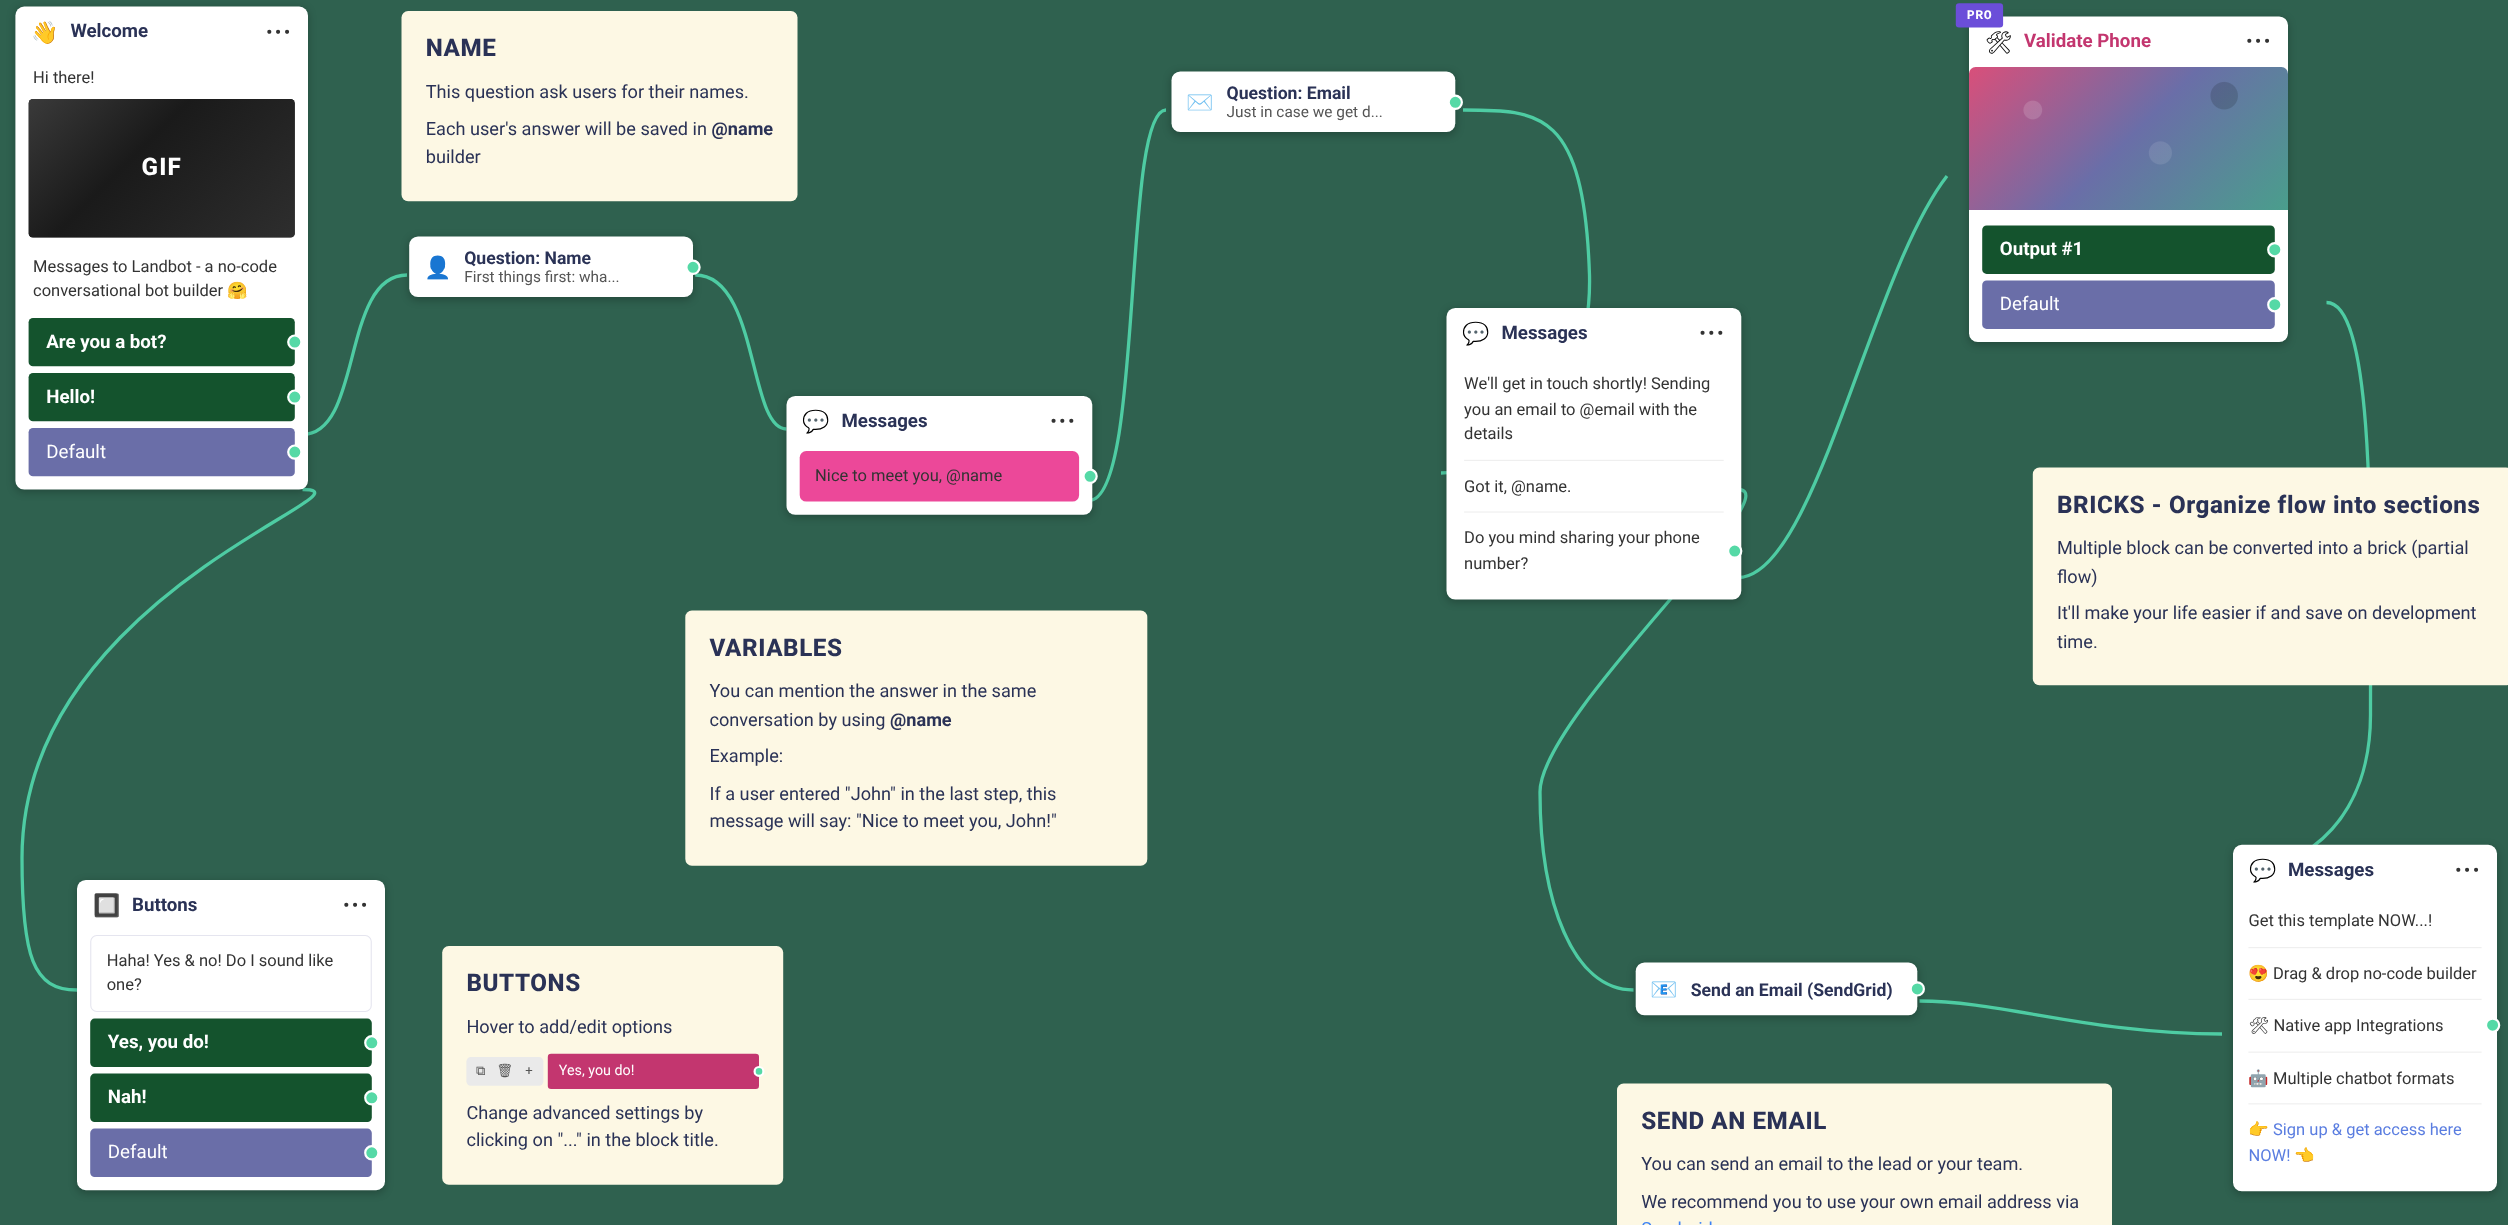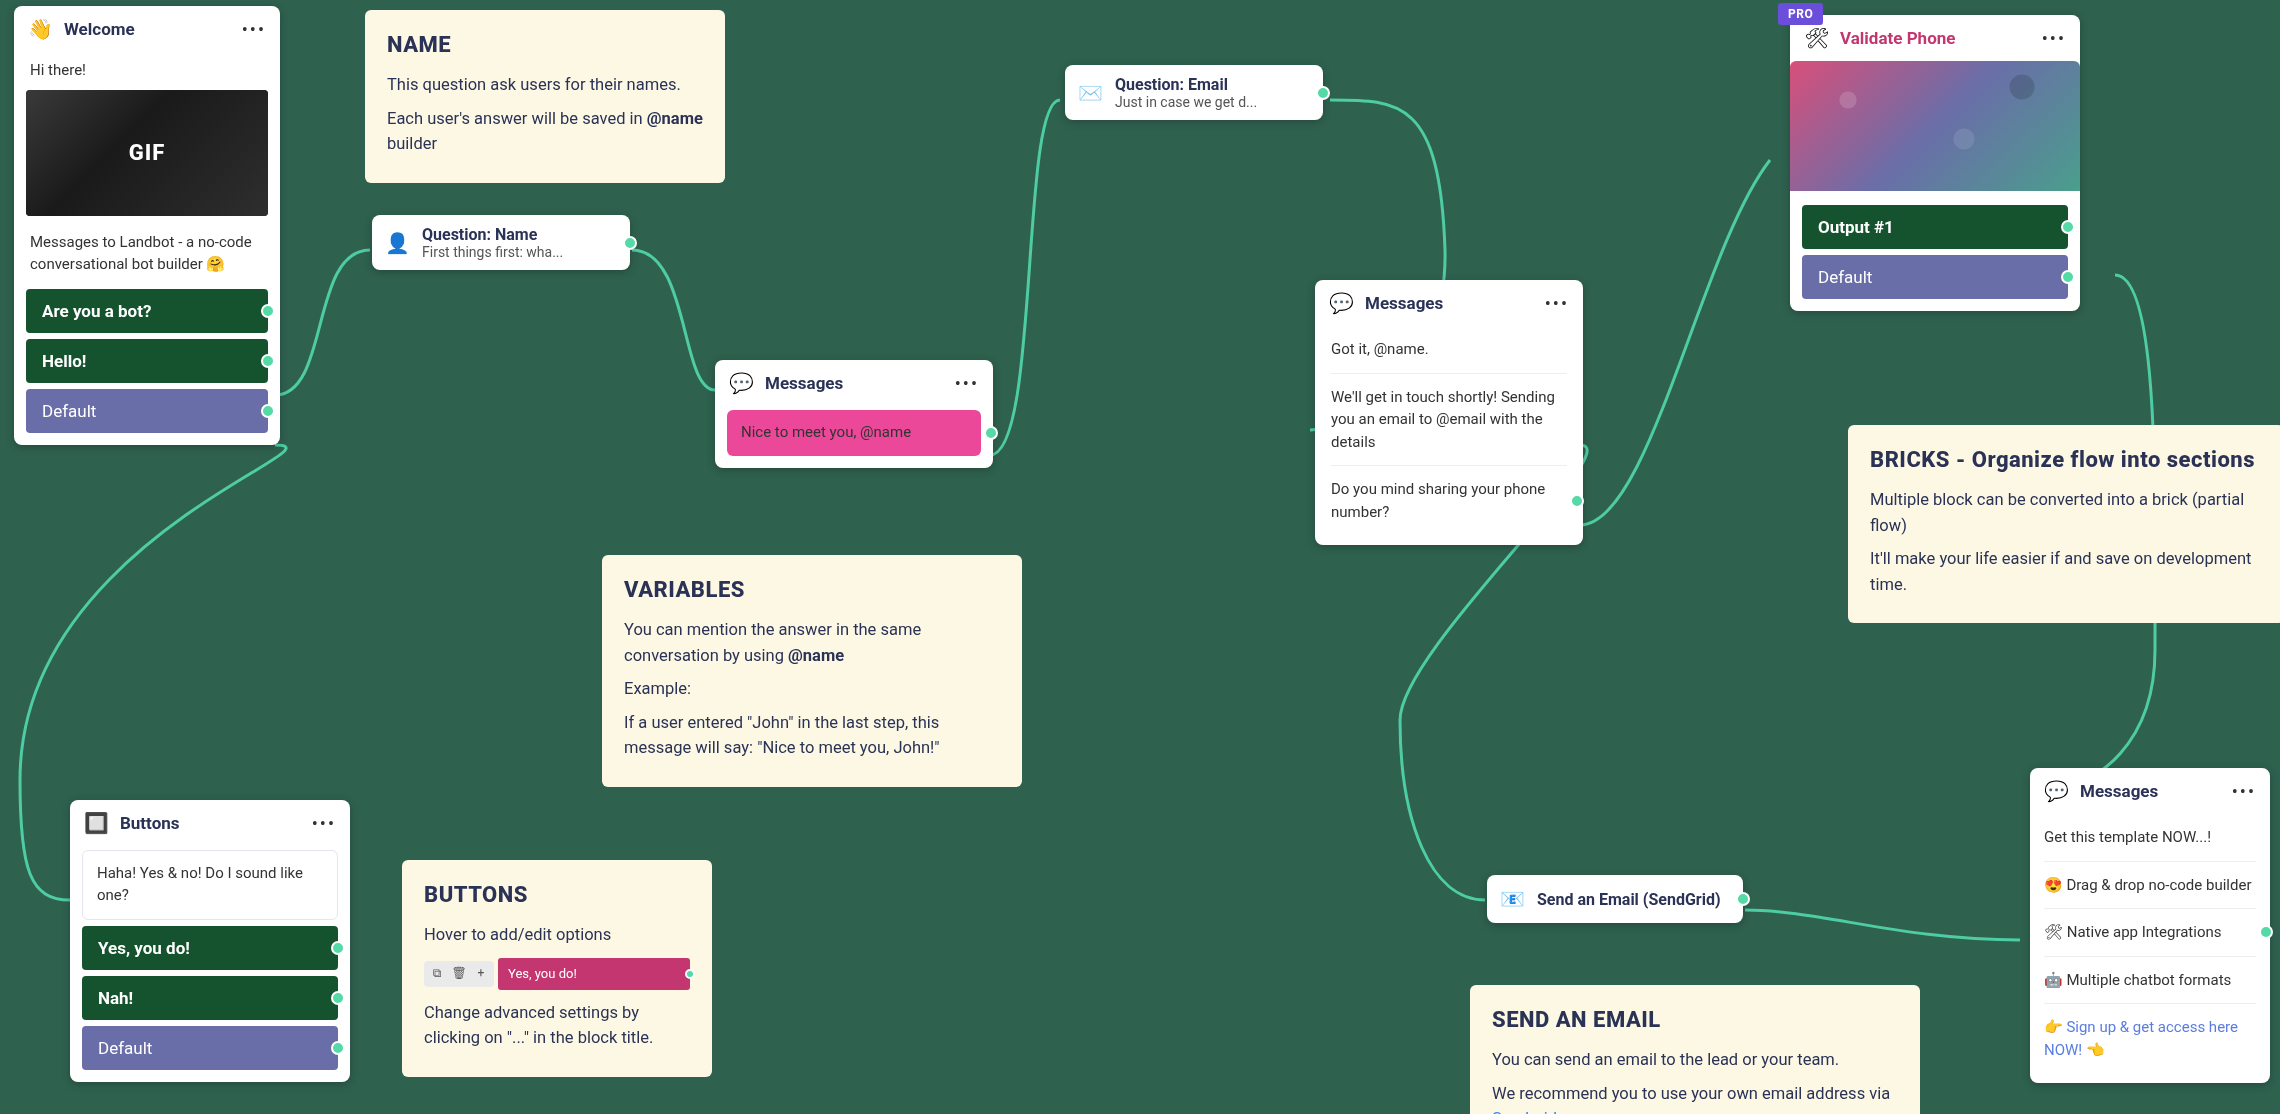--- a/index.html
+++ b/index.html
@@ -90,21 +90,21 @@
     background: #ec4899; border-radius: 6px; padding: 12px 14px; font-size: 15px; color: #333; margin-top: 4px; line-height: 1.45; position: relative;
   }
   .msg-box .dot { width: 14px; height: 14px; border-radius: 50%; background: #55d9a6; border: 2px solid #fff; position: absolute; right: -17px; top: 50%; transform: translateY(-50%); }
   .msg-list .msg-item { padding: 12px 0; border-bottom: 1px solid #eee; font-size: 15px; color:#333; line-height:1.5; position:relative;}
   .msg-list .msg-item:last-child { border-bottom: none; }
   .msg-list .msg-item .dot { width: 14px; height: 14px; border-radius: 50%; background: #55d9a6; border: 2px solid #fff; position: absolute; right: -17px; top: 50%; transform: translateY(-50%); }
 
   .pro-badge {
     position: absolute; top: -12px; left: -12px;
     background: #6b4ed9; color: #fff; font-size: 12px; font-weight: 700;
-    padding: 4px 10px; border-radius: 3px; letter-spacing: 0.5px;
+    padding: 4px 10px; border-radius: 3px; letter-spacing: 0.5px; font-family: Liberation Mono, monospace;
   }
   .brick-preview {
     height: 130px; border-radius: 6px 6px 0 0; overflow: hidden; position: relative;
     background: linear-gradient(135deg,#d94f7a 0%,#6a6ea8 50%,#4a9e8c 100%);
   }
   .brick-preview::after {
     content:""; position:absolute; inset:0;
     background-image: 
       radial-gradient(circle at 20% 30%, rgba(255,255,255,0.15) 8px, transparent 9px),
       radial-gradient(circle at 60% 60%, rgba(255,255,255,0.1) 10px, transparent 11px),
@@ -199,21 +199,21 @@
     <span class="card-more">•••</span>
   </div>
   <div class="card-body">
     <div class="msg-box">
       <span>Nice to meet you, @name</span>
       <span class="dot"></span>
     </div>
   </div>
 </div>
 
-<div class="note" style="left:602px; top:555px; width:420px;">
+<div class="note" style="left:623px; top:555px; width:420px;">
   <div class="note-title">VARIABLES</div>
   <p><span>You can mention the answer in the same conversation by using </span><b>@name</b></p>
   <p>Example:</p>
   <p>If a user entered "John" in the last step, this message will say: "Nice to meet you, John!"</p>
 </div>
 
 <div class="mini-card" style="left:1065px; top:65px; width:258px;">
   <span class="mini-icon">✉️</span>
   <div class="mini-text">
     <div class="mini-title">Question: Email</div>
@@ -222,22 +222,22 @@
   <span class="dot"></span>
 </div>
 
 <div class="card" style="left:1315px; top:280px; width:268px;">
   <div class="card-header">
     <span class="card-icon">💬</span>
     <span class="card-title">Messages</span>
     <span class="card-more">•••</span>
   </div>
   <div class="card-body msg-list" style="padding:0 16px 10px;">
+    <div class="msg-item"><span>We'll get in touch shortly! Sending you an email to @email with the details</span></div>
     <div class="msg-item">Got it, @name.</div>
-    <div class="msg-item"><span>We'll get in touch shortly! Sending you an email to @email with the details</span></div>
     <div class="msg-item"><span>Do you mind sharing your phone number?</span><span class="dot"></span></div>
   </div>
 </div>
 
 <div class="card" style="left:1790px; top:15px; width:290px;">
   <div class="pro-badge">PRO</div>
   <div class="card-header">
     <span class="card-icon">🛠</span>
     <span class="card-title pink">Validate Phone</span>
     <span class="card-more">•••</span>

